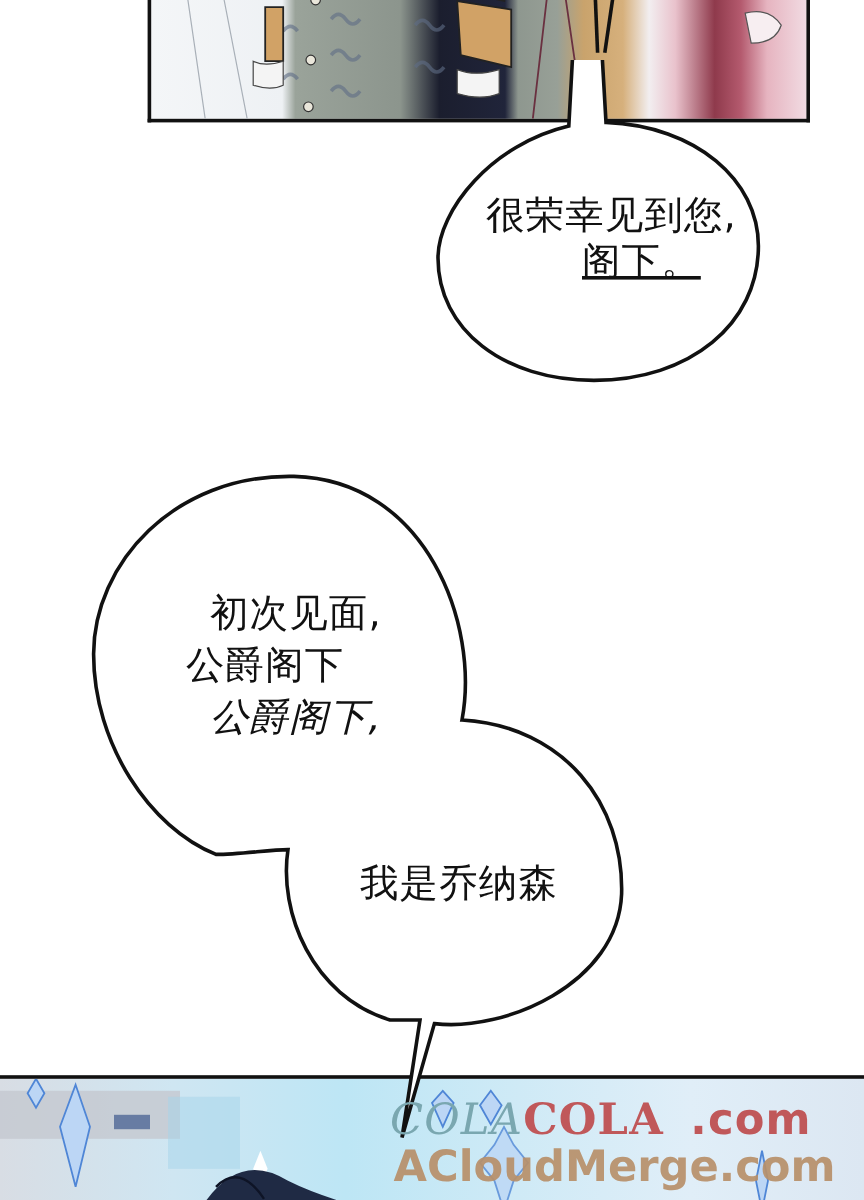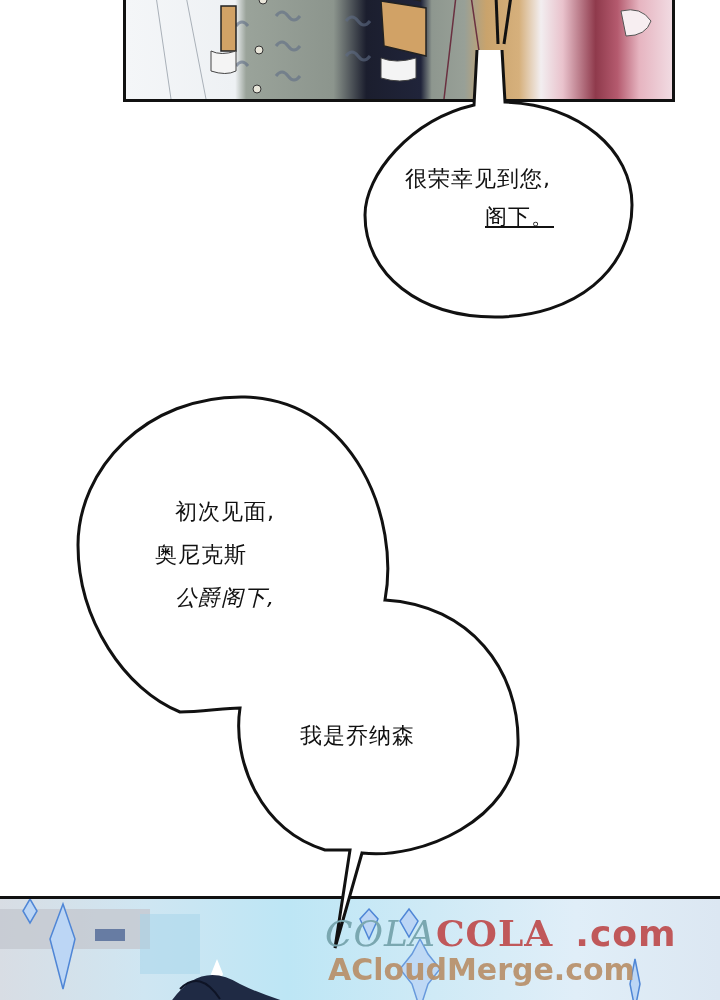--- a/index.html
+++ b/index.html
@@ -16,33 +16,33 @@
       background: linear-gradient(90deg, #f4f6f8 0%, #eef1f4 20%, #9aa39a 22%, #8c958d 38%, #1b1e2e 44%, #20243a 54%, #8e978f 56%, #98a097 62%, #c9a36c 66%, #d6b07c 72%, #f2eef0 76%, #e9c2cc 80%, #8f3a4c 86%, #b45a6e 90%, #e6b4c0 94%, #f1dbe2 100%);
     }
     .panel-bottom {
       position: absolute; left: 0; top: 896px; width: 720px; height: 104px;
       border-top: 3px solid #111;
       overflow: hidden;
       background: linear-gradient(90deg, #d8dde4 0%, #cfe6f2 20%, #bde6f5 40%, #cfeaf6 60%, #e0eef8 80%, #dce7f2 100%);
     }
     .bubble-text {
       position: absolute; color: #111;
-      font-size: 22px; line-height: 38px; letter-spacing: 1px;
+      font-size: 32px; line-height: 38px; letter-spacing: 1px;
       white-space: nowrap;
     }
     .watermark-1 {
       position: absolute; left: 325px; top: 912px;
       font-family: "DejaVu Serif", serif; font-size: 36px; font-style: italic;
       color: #7aa7b0; letter-spacing: 1px; white-space: nowrap;
     }
     .watermark-1 .wm-red { color: #c0585a; font-style: normal; font-weight: bold; }
     .watermark-1 .wm-com { color: #c0585a; font-style: normal; font-weight: bold; font-family: "DejaVu Sans", sans-serif; margin-left: 22px; }
     .watermark-2 {
       position: absolute; left: 328px; top: 952px;
-      font-family: "DejaVu Sans", sans-serif; font-size: 30px; font-weight: bold;
+      font-family: "DejaVu Sans", sans-serif; font-size: 36px; font-weight: bold;
       color: #b8906a; letter-spacing: 0px; white-space: nowrap; opacity: 0.92;
     }
   </style>
 </head>
 <body>
 
 <div class="panel-top">
   <svg width="546" height="103" viewBox="0 0 546 103">
 
     <path d="M30 0 L45 103 M60 0 L80 103" stroke="#a9b0b8" stroke-width="1" fill="none"></path>
@@ -113,21 +113,21 @@
            C520 670 470 605 385 600 Z" fill="#ffffff" stroke="#111" stroke-width="3" stroke-linejoin="miter"></path>
 </svg>
 
 <div class="bubble-text" style="left:405px; top:160px;">
   <div>很荣幸见到您,</div>
   <div style="padding-left:80px;text-decoration:underline;">阁下。</div>
 </div>
 
 <div class="bubble-text" style="left:155px; top:490px; line-height:43px;">
   <div style="padding-left:20px;">初次见面,</div>
-  <div>奥尼克斯</div>
+  <div>公爵阁下</div>
   <div style="padding-left:20px;font-style:italic;">公爵阁下,</div>
 </div>
 
 <div class="bubble-text" style="left:300px; top:716px; line-height:40px;">
   <div>我是乔纳森</div>
 </div>
 
 <div class="watermark-1">
   <span>COLA</span><span class="wm-red">COLA</span><span class="wm-com">.com</span>
 </div>

